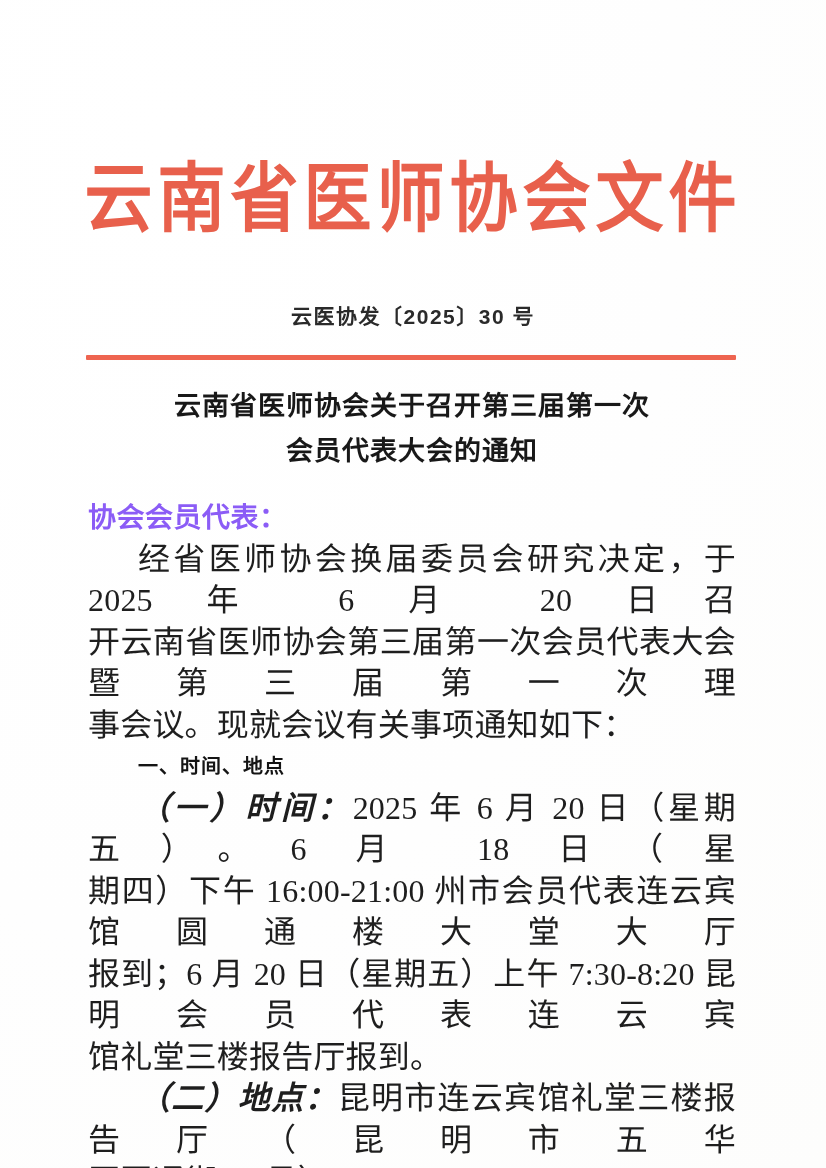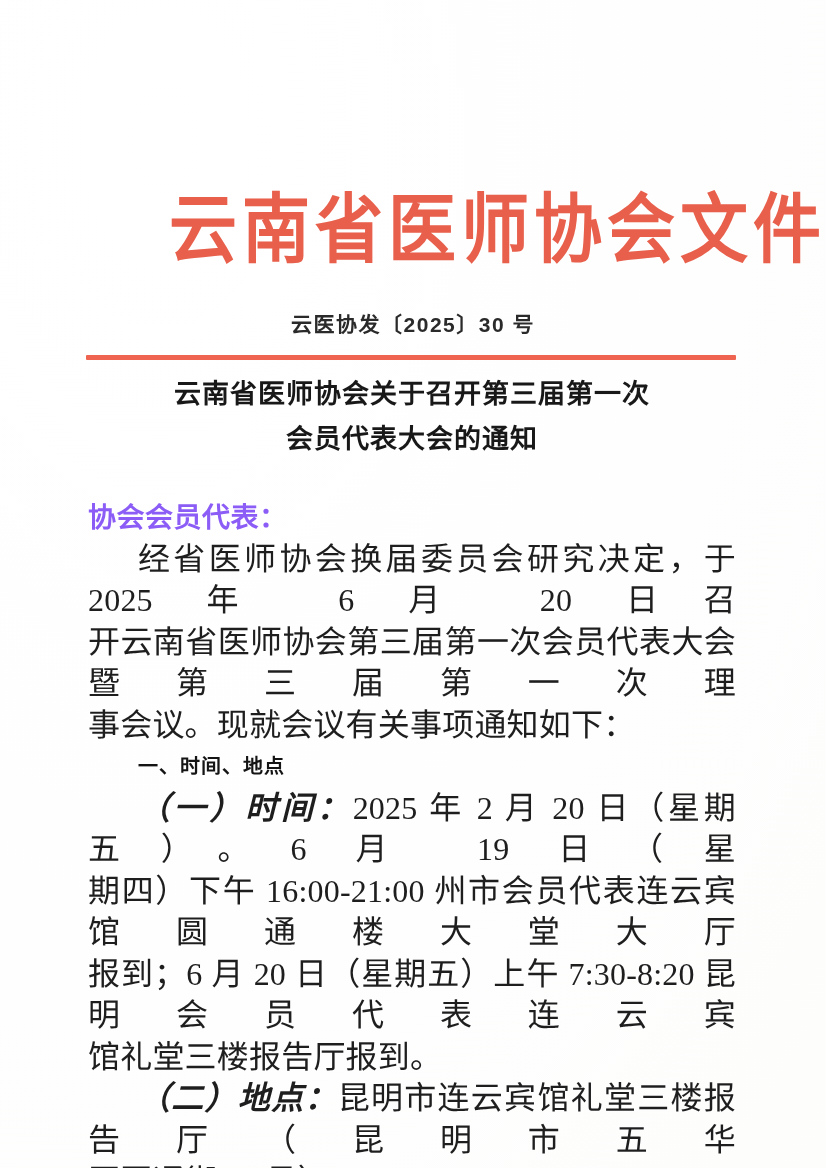--- a/index.html
+++ b/index.html
@@ -30,41 +30,40 @@
     inset: 0;
     padding: 0;
   }
 
   
   .masthead {
     position: absolute;
     left: 0;
     right: 0;
     top: 160px;
-    text-align: right;
-    margin-top: 31px;
+    text-align: center;
   }
   .masthead-title {
     font-family: "Liberation Serif", "DejaVu Serif", serif;
     font-weight: bold;
     font-size: 68px;
     line-height: 1.05;
     letter-spacing: 5px;
     color: #e8604c;
     white-space: nowrap;
     margin: 0;
     transform: scaleY(1.12);
     transform-origin: center top;
   }
 
   .doc-number {
     position: absolute;
     left: 0;
     right: 0;
-    top: 308px;
+    top: 300px;
     text-align: center;
     font-family: "Liberation Sans", "DejaVu Sans", sans-serif;
     font-weight: bold;
     font-size: 21px;
     letter-spacing: 1.5px;
     color: #2a2a2a;
   }
 
   .red-rule {
     position: absolute;
@@ -74,21 +73,21 @@
     height: 5px;
     background: #ee6450;
     border-radius: 1px;
   }
 
   
   .headline {
     position: absolute;
     left: 88px;
     width: 648px;
-    top: 372px;
+    top: 384px;
     text-align: center;
     font-family: "Liberation Serif", "DejaVu Serif", serif;
     font-weight: bold;
     font-size: 27px;
     line-height: 45px;
     letter-spacing: 1px;
     color: #181818;
   }
   .headline-line { display: block; white-space: nowrap; }
 
@@ -167,21 +166,21 @@
 
     <div class="salutation">协会会员代表：</div>
 
     <div class="ln justify indent">经省医师协会换届委员会研究决定，于 2025 年 6 月 20 日召</div>
     <div class="ln justify">开云南省医师协会第三届第一次会员代表大会暨第三届第一次理</div>
     <div class="ln justify last">事会议。现就会议有关事项通知如下：</div>
 
     <div class="sec-head">一、时间、地点</div>
 
     <div class="ln justify indent">
-      <span class="lbl">（一）时间：</span><span>2025 年 2 月 20 日（星期五）。6 月 19 日（星</span>
+      <span class="lbl">（一）时间：</span><span>2025 年 6 月 20 日（星期五）。6 月 18 日（星</span>
     </div>
     <div class="ln justify">期四）下午 16:00-21:00  州市会员代表连云宾馆圆通楼大堂大厅</div>
     <div class="ln justify">报到；6 月 20 日（星期五）上午 7:30-8:20 昆明会员代表连云宾</div>
     <div class="ln justify last">馆礼堂三楼报告厅报到。</div>
 
     <div class="ln justify indent">
       <span class="lbl">（二）地点：</span><span>昆明市连云宾馆礼堂三楼报告厅（昆明市五华</span>
     </div>
     <div class="ln justify last">区圆通街 58 号）</div>
 

